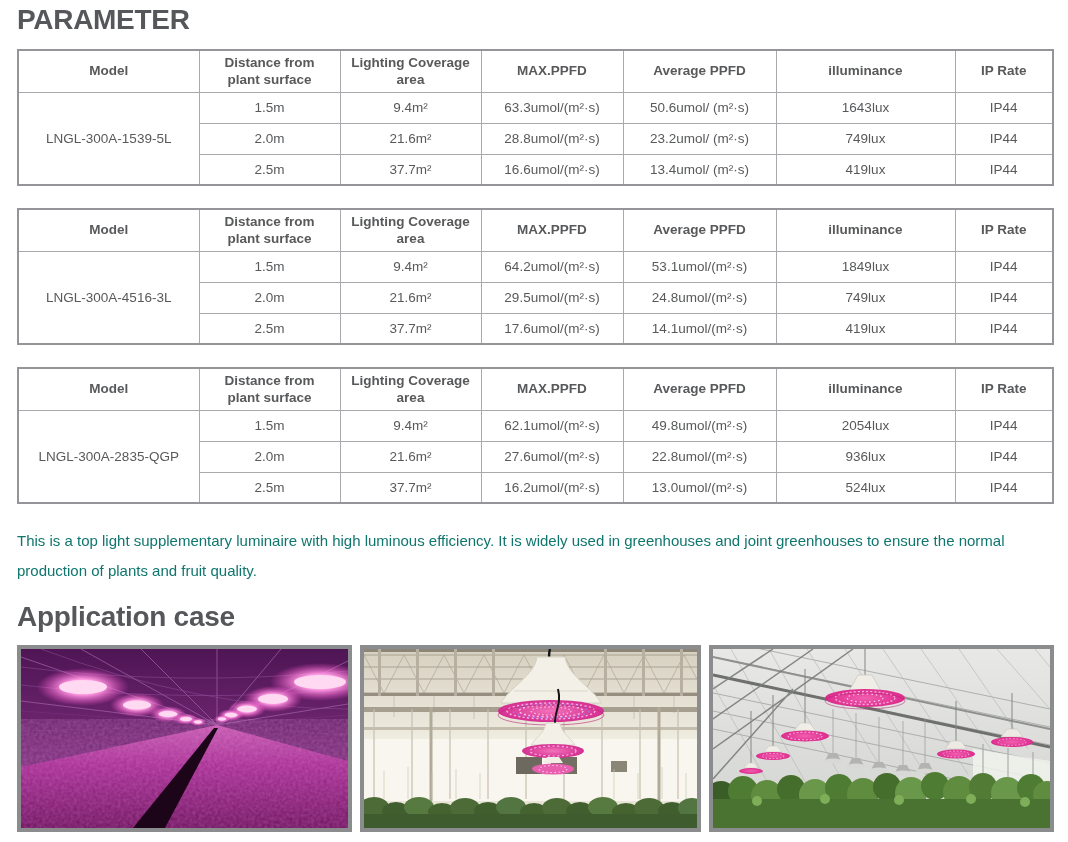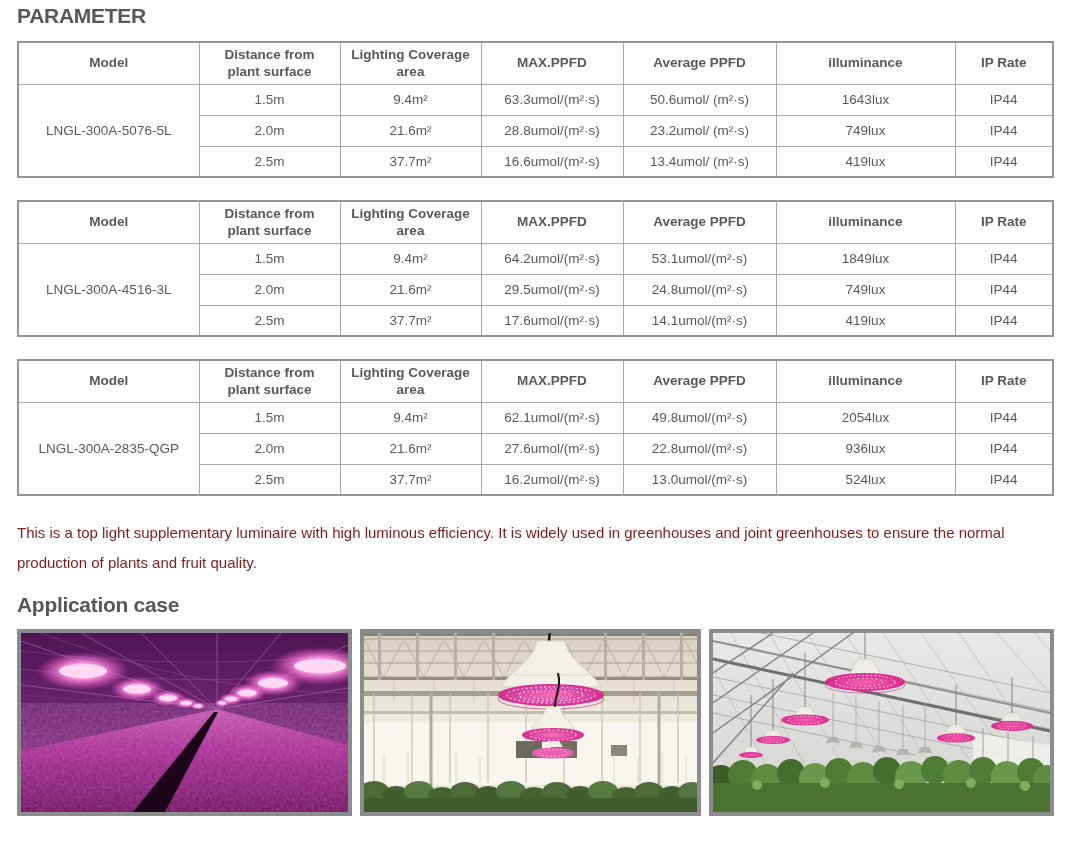--- a/index.html
+++ b/index.html
@@ -7,21 +7,21 @@
   body {
     width: 1068px; height: 842px; overflow: hidden;
     background: #ffffff;
     font-family: "Liberation Sans", "DejaVu Sans", sans-serif;
     color: #58595b;
   }
   .page { padding: 2px 16px 0 17px; }
 
   .sec-title {
     color: #55575a; font-weight: 700; letter-spacing: -0.3px;
-    font-size: 21px;
+    font-size: 28px;
   }
   h1.sec-title { margin: 2px 0 13px; }
   h2.sec-title { margin: 0; }
   h2.features-title { margin: 16px 0 0; }
   h2.application-title { margin: 15px 0 12px; }
 
   table.param-table {
     border-collapse: collapse; table-layout: fixed;
     width: 1035px; margin: 12px 0 22px 0;
     border: 2px solid #939598;
@@ -32,21 +32,21 @@
     color: #58595b;
   }
   .param-table th {
     font-size: 13.5px; font-weight: 700; line-height: 1.3;
     height: 42px; padding: 2px 10px;
   }
   .param-table td { font-size: 13.5px; height: 31px; padding: 0 16px; }
 
   p.features-text {
     width: 1035px; margin: 7px 0 5px;
-    font-size: 15px; line-height: 30px; color: #7f1d1d;
+    font-size: 15px; line-height: 30px; color: #0f766e;
   }
 
   .photos { display: flex; gap: 8px; margin-top: 10px; height: 187px; }
   .photo {
     flex: none; border: 4px solid #8a8c8e; background: #111;
     overflow: hidden;
   }
   .photo svg { display: block; width: 100%; height: 100%; }
   .photo-1 { width: 335px; } .photo-2 { width: 341px; } .photo-3 { width: 345px; }
 </style>
@@ -73,21 +73,21 @@
         <th>Distance from plant surface</th>
         <th>Lighting Coverage area</th>
         <th>MAX.PPFD</th>
         <th>Average PPFD</th>
         <th>illuminance</th>
         <th>IP Rate</th>
       </tr>
     </thead>
     <tbody>
       <tr>
-        <td rowspan="3">LNGL-300A-5076-5L</td>
+        <td rowspan="3">LNGL-300A-1539-5L</td>
         <td>1.5m</td>
         <td>9.4m²</td>
         <td>63.3umol/(m²·s)</td>
         <td>50.6umol/ (m²·s)</td>
         <td>1643lux</td>
         <td>IP44</td>
       </tr>
       <tr>
         <td>2.0m</td>
         <td>21.6m²</td>

